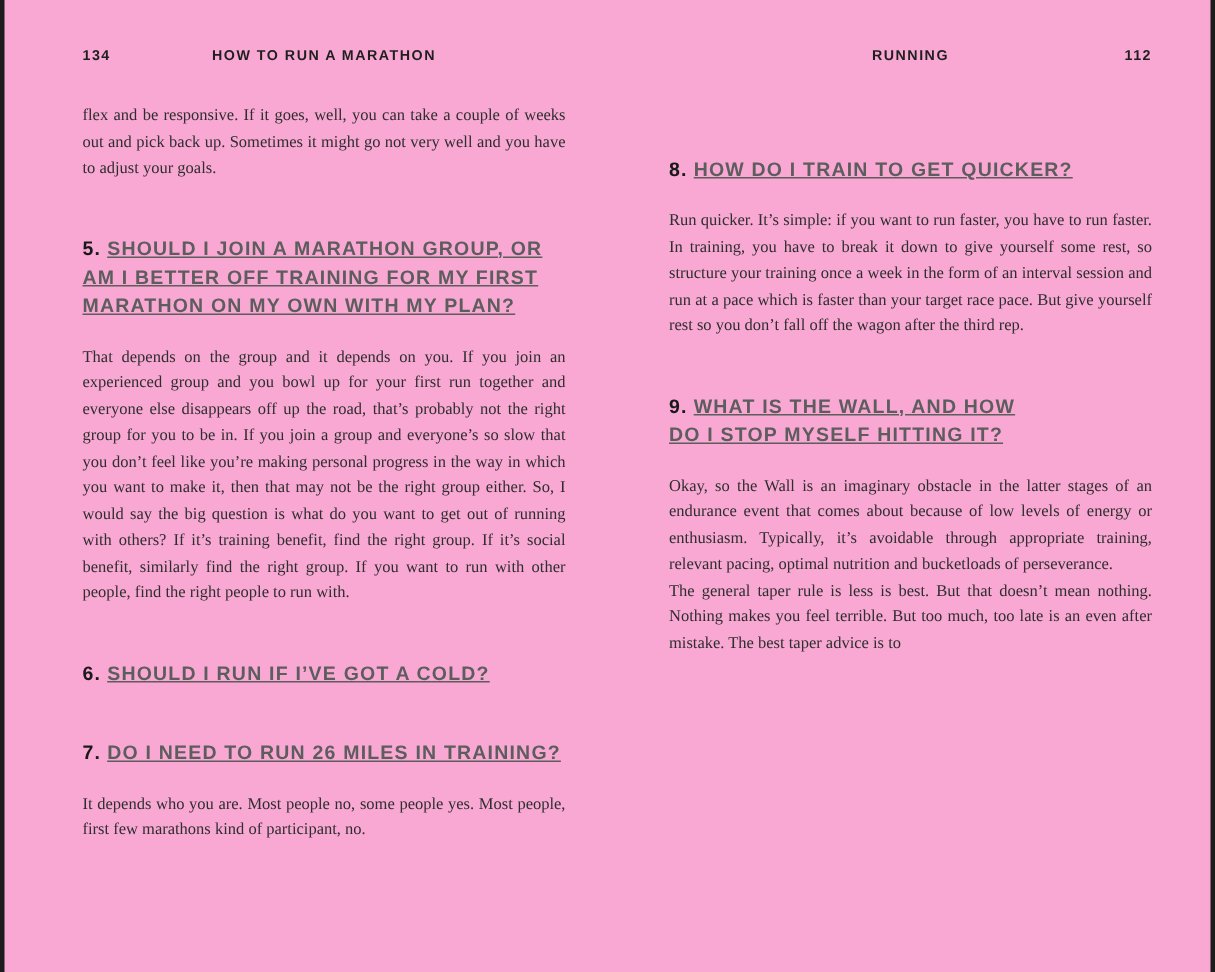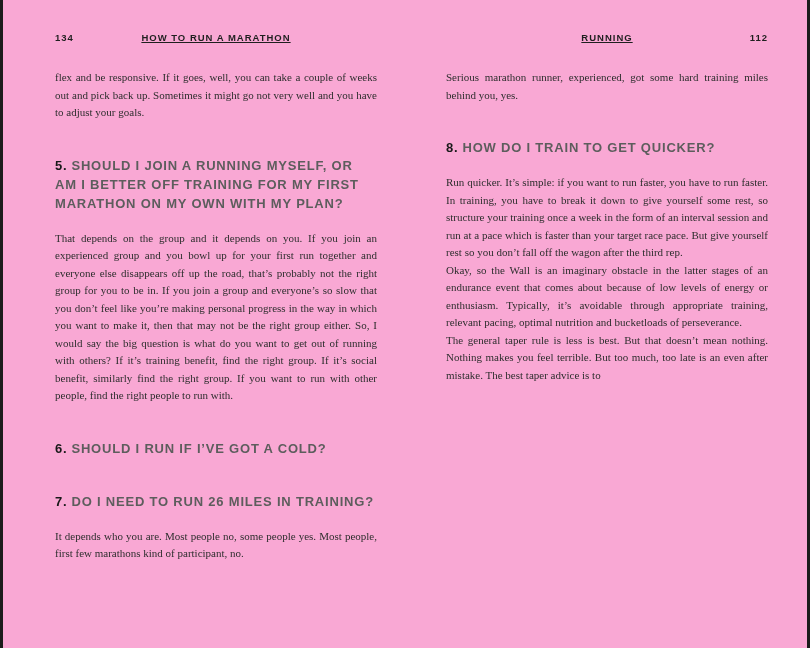--- a/index.html
+++ b/index.html
@@ -48,21 +48,20 @@
   }
   .pagehead .pnum { position: absolute; top: 0; }
   .page.left-page  .pagehead .pnum { left: 0; }
   .page.right-page .pagehead .pnum { right: 0; }
   .pagehead .ptitle {
     position: absolute;
     left: 0;
     right: 0;
     top: 0;
     text-align: center;
-    text-decoration: underline;
   }
 
   .content {
     position: absolute;
     top: 69px;
     left: 0;
     width: 322px;
   }
   p.body {
     margin: 0;
@@ -79,60 +78,64 @@
     line-height: 19px;
     letter-spacing: 0.8px;
     color: #5d5d5d;
   }
   .qheading .qnum {
     color: #191919;
     margin-right: 4px;
   }
   .qheading .qtext {
     white-space: pre-line;
+    text-decoration: underline;
   }
 </style>
 </head>
 <body>
 
 <div class="spread">
   <div class="edge left"></div>
   <div class="edge right"></div>
 
   <div class="page left-page">
     <div class="pagehead">
       <span class="pnum">134</span>
       <span class="ptitle">HOW TO RUN A MARATHON</span>
     </div>
     <div class="content">
       <p class="body">flex and be responsive. If it goes, well, you can take a couple of weeks out and pick back up. Sometimes it might go not very well and you have to adjust your goals.</p>
       <div class="qheading">
-        <span class="qnum">5.</span><span class="qtext">SHOULD I JOIN A RUNNING MYSELF, OR
+        <span class="qnum">5.</span><span class="qtext">SHOULD I JOIN A MARATHON GROUP, OR
 AM I BETTER OFF TRAINING FOR MY FIRST
 MARATHON ON MY OWN WITH MY PLAN?</span>
       </div>
       <p class="body">That depends on the group and it depends on you. If you join an experienced group and you bowl up for your first run together and everyone else disappears off up the road, that’s probably not the right group for you to be in. If you join a group and everyone’s so slow that you don’t feel like you’re making personal progress in the way in which you want to make it, then that may not be the right group either. So, I would say the big question is what do you want to get out of running with others? If it’s training benefit, find the right group. If it’s social benefit, similarly find the right group. If you want to run with other people, find the right people to run with.</p>
       <div class="qheading">
         <span class="qnum">6.</span><span class="qtext">SHOULD I RUN IF I’VE GOT A COLD?</span>
       </div>
       <div class="qheading">
         <span class="qnum">7.</span><span class="qtext">DO I NEED TO RUN 26 MILES IN TRAINING?</span>
       </div>
       <p class="body">It depends who you are. Most people no, some people yes. Most people, first few marathons kind of participant, no.</p>
     </div>
   </div>
 
   <div class="page right-page">
     <div class="pagehead">
       <span class="ptitle">RUNNING</span>
       <span class="pnum">112</span>
     </div>
     <div class="content">
-      <p class="body">Serious marathon runner, experienced, got some hard training miles behind you, yes.</p>
       <div class="qheading">
         <span class="qnum">8.</span><span class="qtext">HOW DO I TRAIN TO GET QUICKER?</span>
       </div>
       <p class="body">Run quicker. It’s simple: if you want to run faster, you have to run faster. In training, you have to break it down to give yourself some rest, so structure your training once a week in the form of an interval session and run at a pace which is faster than your target race pace. But give yourself rest so you don’t fall off the wagon after the third rep.</p>
+      <div class="qheading">
+        <span class="qnum">9.</span><span class="qtext">WHAT IS THE WALL, AND HOW
+DO I STOP MYSELF HITTING IT?</span>
+      </div>
       <p class="body">Okay, so the Wall is an imaginary obstacle in the latter stages of an endurance event that comes about because of low levels of energy or enthusiasm. Typically, it’s avoidable through appropriate training, relevant pacing, optimal nutrition and bucketloads of perseverance.</p>
       <p class="body">The general taper rule is less is best. But that doesn’t mean nothing. Nothing makes you feel terrible. But too much, too late is an even after mistake. The best taper advice is to</p>
     </div>
   </div>
 </div>
 
 </body></html>

